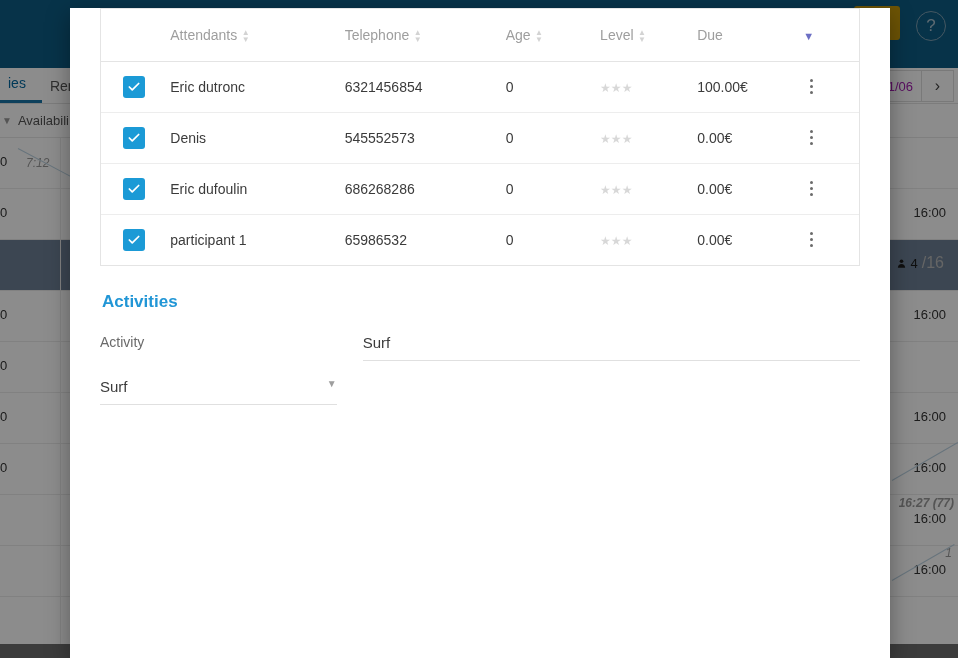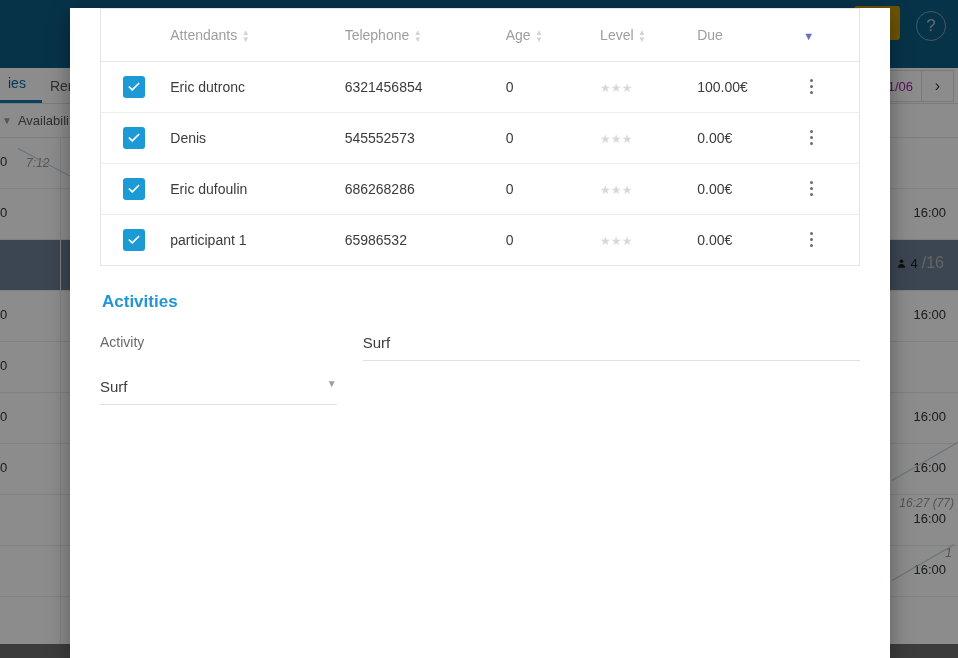--- a/index.html
+++ b/index.html
@@ -259,21 +259,21 @@
     <div class="bg-row">
       <span class="vline"></span>
       <span class="lcell">0</span>
       <span class="rcell">16:00</span>
       <span class="bg-note" style="right:74px; top:2px;">6)</span>
       <span class="bg-diag" style="right:-10px; top:36px; width:76px; transform:rotate(-30deg);"></span>
     </div>
     <div class="bg-row">
       <span class="vline"></span>
       <span class="rcell">16:00</span>
-      <span class="bg-note" style="right:4px; top:1px;">16:27 (77)</span>
+      <span class="bg-note" style="right:4px; top:1px;font-weight:bold;">16:27 (77)</span>
     </div>
     <div class="bg-row">
       <span class="vline"></span>
       <span class="rcell">16:00</span>
       <span class="bg-note" style="right:6px; top:0px;">1</span>
       <span class="bg-diag" style="right:-6px; top:34px; width:72px; transform:rotate(-30deg);"></span>
     </div>
     <div class="bg-row">
         <span class="vline"></span>
       </div>

